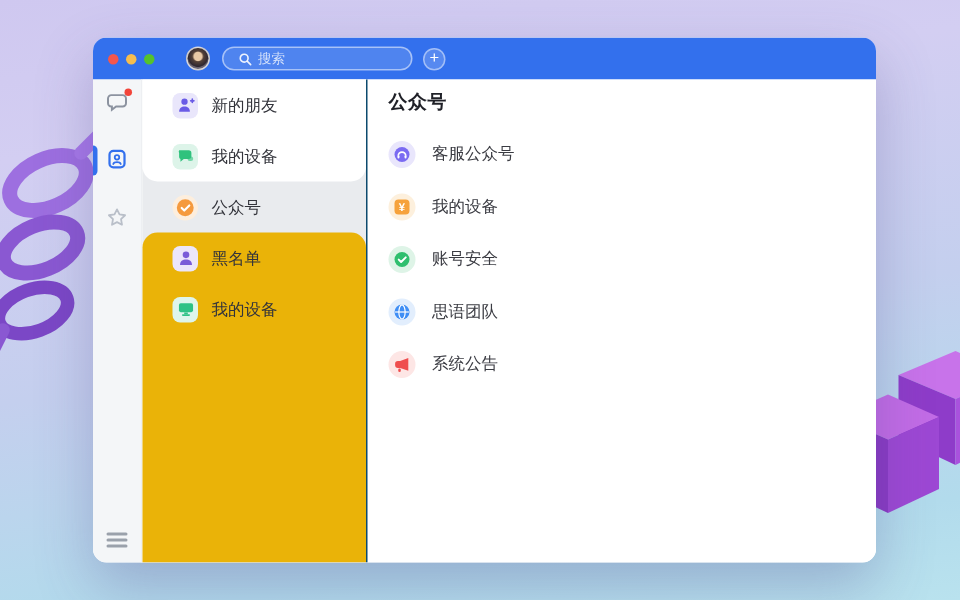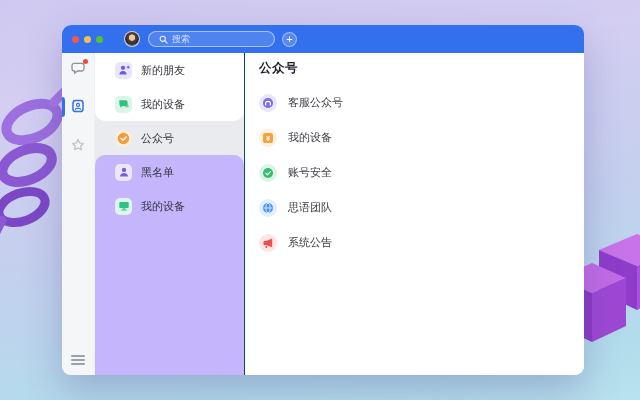--- a/index.html
+++ b/index.html
@@ -31,21 +31,21 @@
   .rail { position:relative; width:33px; flex:0 0 33px; background:#f4f6f8; border-right:1px solid #edeff2; }
   .rail-item { position:absolute; left:8px; width:16px; height:16px; }
   .rail-ind { position:absolute; left:0; top:44px; width:3px; height:20px; border-radius:0 3px 3px 0; background:#3370ed; }
   .raildot { position:absolute; top:-1px; right:-2px; width:5px; height:5px; border-radius:50%; background:#f2453a; }
   .hamb { position:absolute; left:9px; bottom:10px; width:14px; display:flex; flex-direction:column; gap:2.4px; }
   .hamb i { display:block; height:1.6px; border-radius:1px; background:#9aa1ab; }
   
   .cpanel { position:relative; width:150px; flex:0 0 150px; background:#fafbfc; border-right:1px solid #0c4a6e;
     display:flex; flex-direction:column; }
   .card-top { position:relative; z-index:1; background:#fff; border-radius:0 0 10px 10px; }
-  .card-bottom { position:relative; z-index:1; background:#c4b5fd; border-radius:10px 10px 0 0; flex:1; }
+  .card-bottom { position:relative; z-index:1; background:#eab308; border-radius:10px 10px 0 0; flex:1; }
   .sel-band { position:relative; z-index:0; background:#e9ebee; height:50px; margin:-8px 0; display:flex; align-items:center; }
   .crow { height:34px; display:flex; align-items:center; padding-left:20px; gap:9px; width:100%; }
   .cicon { width:17px; height:17px; border-radius:5px; display:flex; align-items:center; justify-content:center; flex:0 0 17px; }
   .cicon.round { border-radius:50%; }
   .clabel { font-size:11px; color:#33343b; }
   
   .main { flex:1; background:#fff; padding:7px 0 0 14px; }
   .main-title { font-size:12.5px; font-weight:700; color:#1f2027; letter-spacing:.5px; }
   .mlist { margin-top:8px; }
   .mrow { height:35px; display:flex; align-items:center; gap:11px; }

